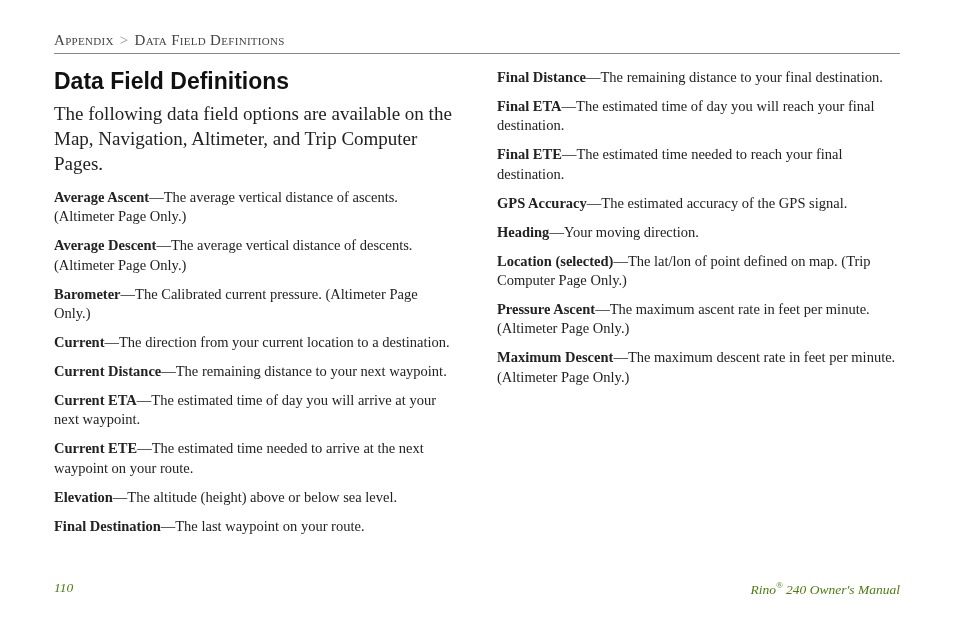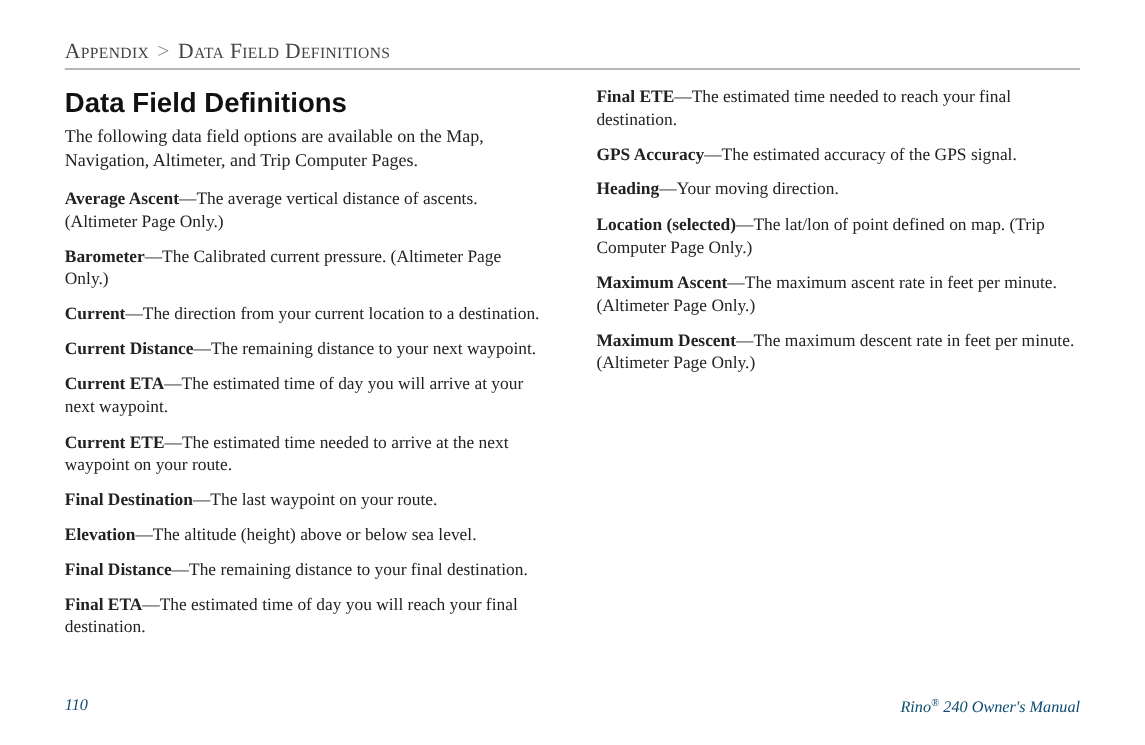--- a/index.html
+++ b/index.html
@@ -7,21 +7,21 @@
     width: 954px;
     height: 621px;
     background: #fff;
     font-family: "Times New Roman", Times, serif;
     color: #222;
     padding: 32px 54px 26px 54px;
     position: relative;
   }
   .breadcrumb {
     font-variant: small-caps;
-    font-size: 18px;
+    font-size: 15px;
     color: #444;
     letter-spacing: 0.3px;
     margin-bottom: 4px;
   }
   .breadcrumb .sep { color: #888; margin: 0 2px; }
   .rule {
     height: 1px;
     background: #888;
     margin: 3px 0 14px 0;
   }
@@ -32,73 +32,74 @@
     height: 490px;
   }
   .title {
     font-family: Arial, Helvetica, sans-serif;
     font-weight: 700;
     font-size: 23px;
     color: #111;
     margin-bottom: 6px;
   }
   .intro {
-    font-size: 15px;
+    font-size: 19px;
     line-height: 1.32;
     margin-bottom: 12px;
   }
   .entry {
     font-size: 14.5px;
     line-height: 1.32;
     margin-bottom: 10px;
     break-inside: avoid;
   }
   .entry .term { font-weight: 700; }
   .footer {
     position: absolute;
     bottom: 24px;
     left: 54px;
     right: 54px;
     display: flex;
     justify-content: space-between;
     font-style: italic;
     font-size: 13.5px;
-    color: #0c4a6e;
+    color: #4d7c0f;
   }
   .footer .product .reg { font-size: 9px; vertical-align: super; font-style: italic; }
 </style>
 </head>
 <body>
 
 <div class="breadcrumb">
   <span>Appendix</span>
   <span class="sep">&gt;</span>
   <span>Data Field Definitions</span>
 </div>
 <div class="rule"></div>
 
 <div class="columns">
   <div class="title">Data Field Definitions</div>
   <div class="intro">The following data field options are available on the Map, Navigation, Altimeter, and Trip Computer Pages.</div>
   <div id="entries-container">
       <div class="entry"><span class="term">Average Ascent</span><span>—The average vertical distance of ascents. (Altimeter Page Only.)</span></div>
+      <div class="entry"><span class="term">Average Descent</span><span>—The average vertical distance of descents. (Altimeter Page Only.)</span></div>
       <div class="entry"><span class="term">Barometer</span><span>—The Calibrated current pressure. (Altimeter Page Only.)</span></div>
       <div class="entry"><span class="term">Current</span><span>—The direction from your current location to a destination.</span></div>
       <div class="entry"><span class="term">Current Distance</span><span>—The remaining distance to your next waypoint.</span></div>
       <div class="entry"><span class="term">Current ETA</span><span>—The estimated time of day you will arrive at your next waypoint.</span></div>
       <div class="entry"><span class="term">Current ETE</span><span>—The estimated time needed to arrive at the next waypoint on your route.</span></div>
+      <div class="entry"><span class="term">Elevation</span><span>—The altitude (height) above or below sea level.</span></div>
       <div class="entry"><span class="term">Final Destination</span><span>—The last waypoint on your route.</span></div>
-      <div class="entry"><span class="term">Elevation</span><span>—The altitude (height) above or below sea level.</span></div>
       <div class="entry"><span class="term">Final Distance</span><span>—The remaining distance to your final destination.</span></div>
       <div class="entry"><span class="term">Final ETA</span><span>—The estimated time of day you will reach your final destination.</span></div>
       <div class="entry"><span class="term">Final ETE</span><span>—The estimated time needed to reach your final destination.</span></div>
       <div class="entry"><span class="term">GPS Accuracy</span><span>—The estimated accuracy of the GPS signal.</span></div>
       <div class="entry"><span class="term">Heading</span><span>—Your moving direction.</span></div>
       <div class="entry"><span class="term">Location (selected)</span><span>—The lat/lon of point defined on map. (Trip Computer Page Only.)</span></div>
-      <div class="entry"><span class="term">Maximum Ascent</span><span>—The maximum ascent rate in feet per minute. (Altimeter Page Only.)</span></div>
+      <div class="entry"><span class="term">Pressure Ascent</span><span>—The maximum ascent rate in feet per minute. (Altimeter Page Only.)</span></div>
       <div class="entry"><span class="term">Maximum Descent</span><span>—The maximum descent rate in feet per minute. (Altimeter Page Only.)</span></div>
     </div>
 </div>
 
 <div class="footer">
   <span>110</span>
   <span class="product">
     <span>Rino</span><span class="reg">®</span><span> 240 Owner's Manual</span>
   </span>
 </div>

